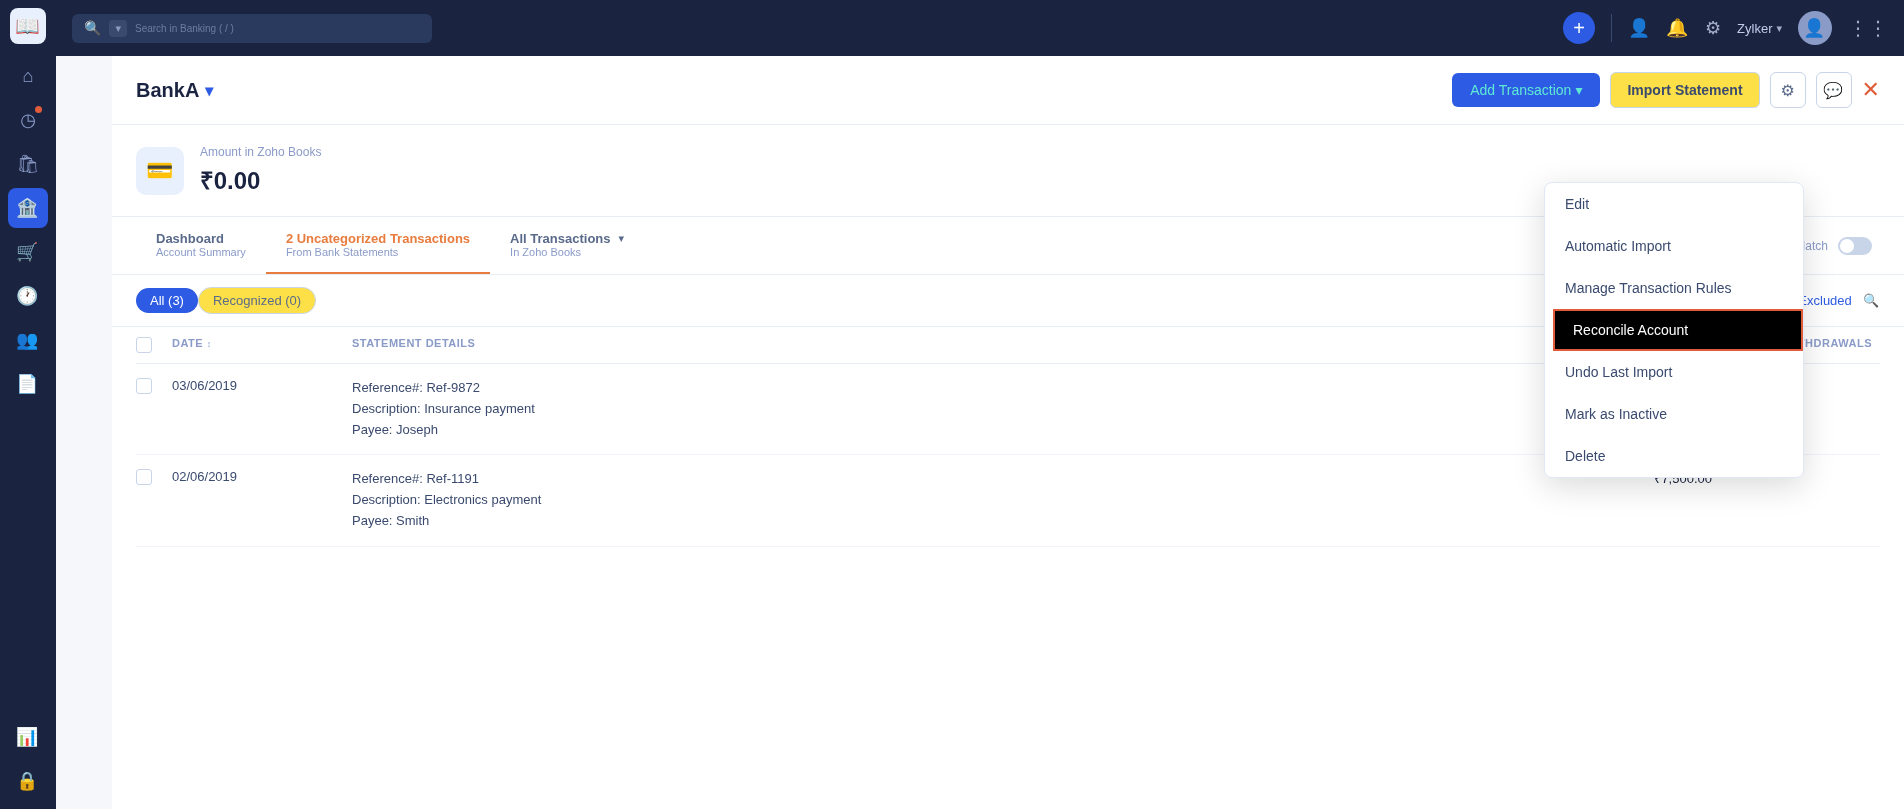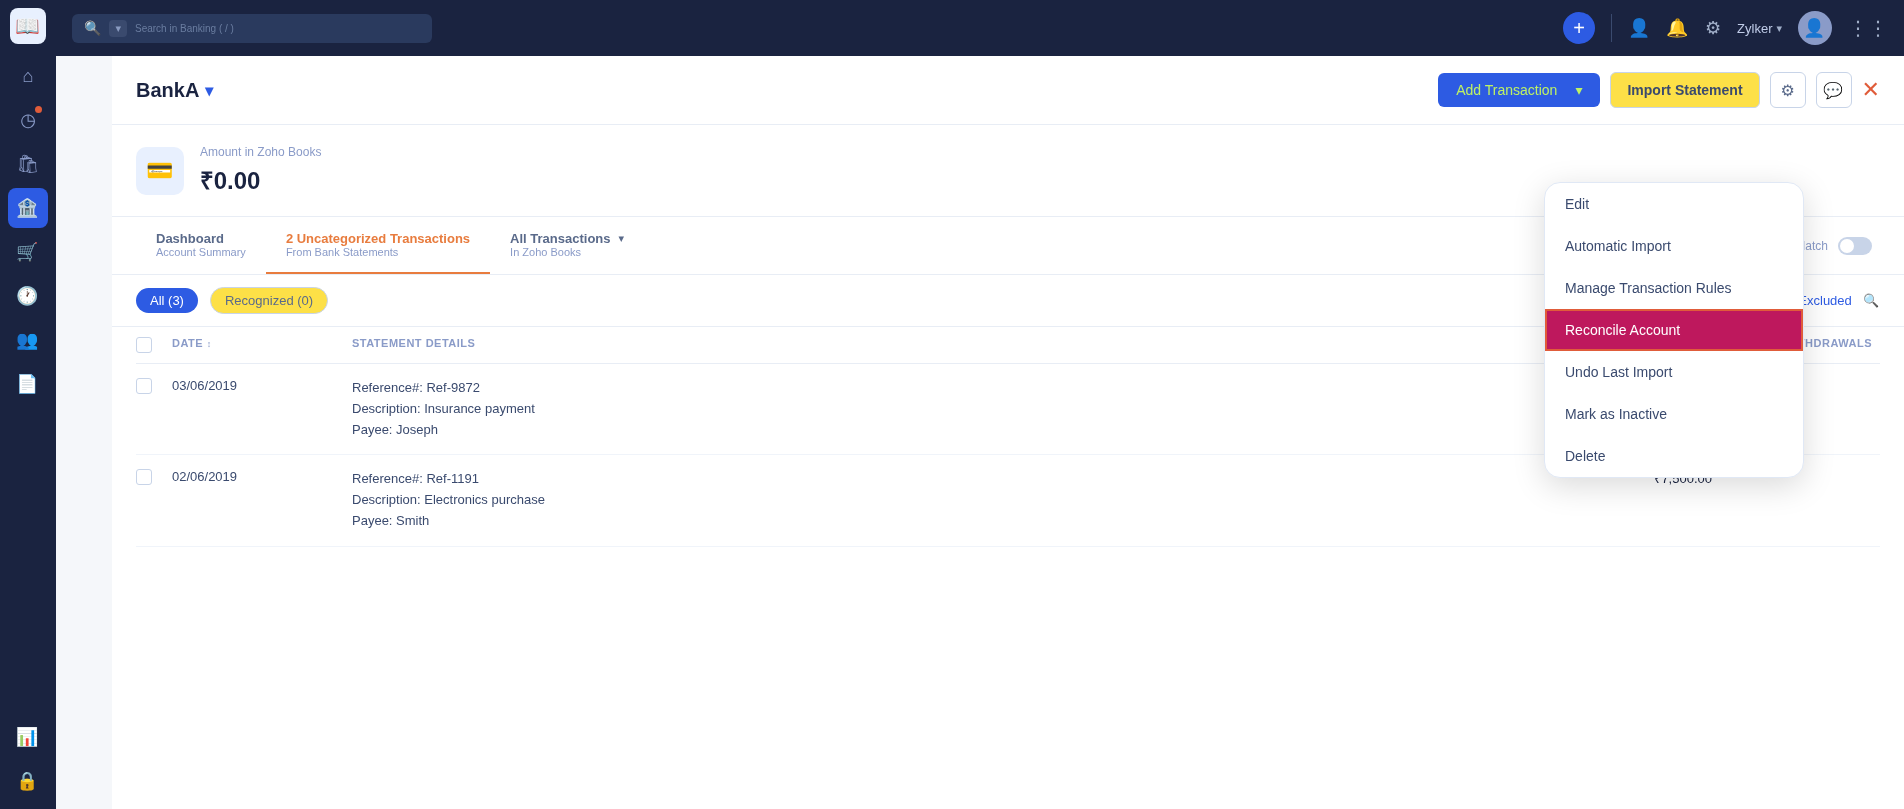--- a/index.html
+++ b/index.html
@@ -168,30 +168,30 @@
       cursor: pointer;
     }
     .header-actions {
       margin-left: auto;
       display: flex;
       align-items: center;
       gap: 10px;
     }
     .btn-primary {
       background: #2d5be3;
-      color: #bef264;
+      color: #5eead4;
       border: none;
       border-radius: 6px;
       padding: 9px 18px;
       font-size: 14px;
       font-weight: 500;
       cursor: pointer;
       display: flex;
       align-items: center;
-      gap: 18px;
+      gap: 4px;
     }
     .btn-outline {
       background: #fde047;
       color: #3a4a6e;
       border: 1px solid #c8d4e8;
       border-radius: 6px;
       padding: 9px 16px;
       font-size: 14px;
       font-weight: 700;
       cursor: pointer;
@@ -261,21 +261,20 @@
     .tab-item .tab-sub { font-size: 11px; color: #8a9bc8; }
     .tab-item.active .tab-main { color: #e87c3e; }
     .tab-item.active { border-bottom: 2px solid #e87c3e; }
     .tab-chevron { font-size: 11px; margin-left: 4px; }
 
     
     .filter-row {
       display: flex;
       align-items: center;
       padding: 12px 24px;
-      gap: 12px;
       border-bottom: 1px solid #e8edf5;
     }
     .filter-tag {
       background: #2d5be3;
       color: #fff;
       border-radius: 20px;
       padding: 5px 14px;
       font-size: 13px;
       cursor: pointer;
     }
@@ -332,39 +331,40 @@
       flex-shrink: 0;
     }
 
     
     .dropdown-menu {
       position: fixed;
       top: 182px;
       right: 100px;
       background: #fff;
       border: 1px solid #e0e8f5;
-      border-radius: 16px;
+      border-radius: 8px;
       box-shadow: 0 8px 32px rgba(0,0,0,0.15);
       width: 260px;
       z-index: 200;
       overflow: hidden;
     }
     .dropdown-item {
       padding: 13px 20px;
       font-size: 14px;
       color: #3a4a6e;
       cursor: pointer;
       display: flex;
       align-items: center;
     }
     .dropdown-item.active-item {
-      background: #be185d;
+      background: #000000;
       color: #fff;
       outline: 2px solid #e05c3a;
       outline-offset: -2px;
+      margin-left: 8px;
     }
     .toggle-switch {
       width: 34px; height: 18px;
       background: #c8d4e8;
       border-radius: 9px;
       position: relative;
       cursor: pointer;
     }
     .toggle-switch::after {
       content: '';
@@ -543,21 +543,21 @@
       <div class="amount-cell"></div>
     </div>
 
     <div class="table-row">
       <div>
         <div class="checkbox"></div>
       </div>
       <div class="date-cell">02/06/2019</div>
       <div class="detail-cell">
         <div>Reference#: Ref-1191</div>
-        <div>Description: Electronics purchase</div>
+        <div>Description: Electronics payment</div>
         <div>Payee: Smith</div>
       </div>
       <div class="amount-cell">₹7,500.00</div>
       <div class="amount-cell"></div>
     </div>
   </div>
 </div>
 
 <div class="dropdown-menu">
   <div class="dropdown-item">

